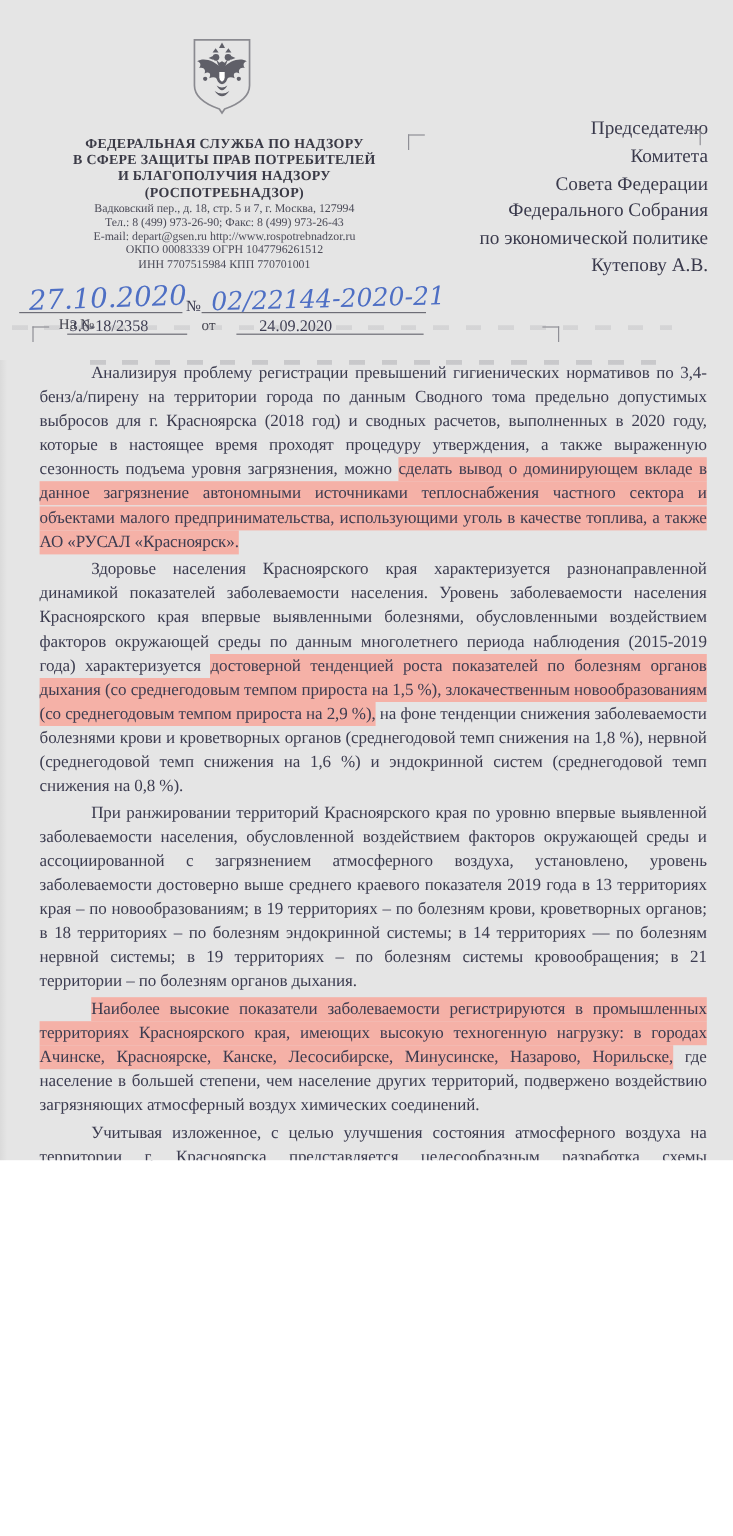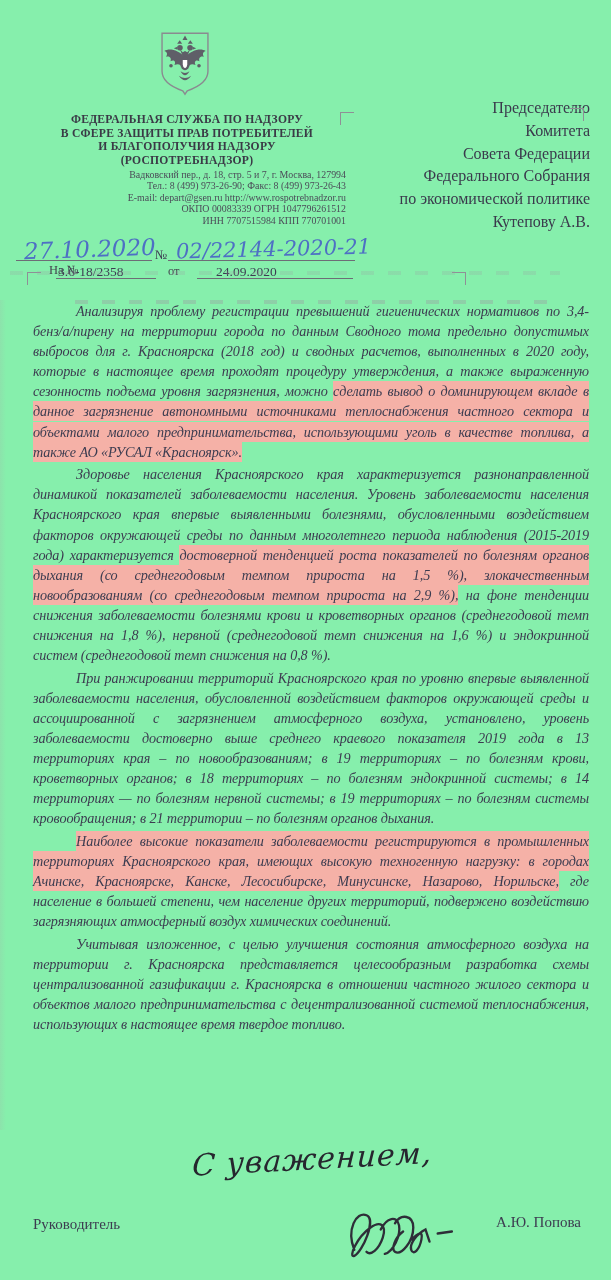--- a/index.html
+++ b/index.html
@@ -1,27 +1,27 @@
 <!DOCTYPE html>
 <html lang="ru"><head>
 <meta charset="utf-8">
 <style>
   html,body{margin:0;padding:0;background:#ffffff;}
   .page{
-    position:relative;width:611px;height:1280px;background:#86efac;
+    position:relative;width:611px;height:967px;background:#e5e5e5;
     font-family:"Liberation Serif",serif;color:#3d3d52;overflow:hidden;
   }
   
   .emblem{position:absolute;left:157px;top:30px;width:56px;height:68px;}
   .org-name{
     position:absolute;left:28px;top:113px;width:318px;text-align:center;
     font-weight:bold;font-size:11.6px;line-height:13.6px;letter-spacing:.25px;color:#3a3a46;
   }
   .contact{
-    position:absolute;left:28px;top:169px;width:318px;text-align:right;
+    position:absolute;left:28px;top:169px;width:318px;text-align:center;
     font-size:9.9px;line-height:11.4px;color:#4b4b58;
   }
   .recipient{
     position:absolute;left:375px;top:97px;width:215px;
     font-size:16px;line-height:22.8px;color:#3a3a4c;text-align:right;
   }
   
   .crop{position:absolute;width:13px;height:12px;border:0 solid #8f8f96;}
   .crop.tl{border-top-width:1.5px;border-left-width:1.5px;}
   .crop.tr{border-top-width:1.5px;border-right-width:1.5px;}
@@ -40,21 +40,21 @@
   .artifact{position:absolute;height:4px;opacity:.38;
     background:repeating-linear-gradient(90deg,#9a9aa0 0 13px,transparent 13px 27px);}
   .edge-shade{position:absolute;left:0;top:300px;width:6px;height:830px;opacity:.18;
     background:linear-gradient(90deg,#aaa,transparent);}
   
   .letter-body{
     position:absolute;left:33px;top:301px;width:556px;
     font-size:14.2px;line-height:20.1px;color:#3c3c50;
     text-align:justify;letter-spacing:-0.1px;
   }
-  .letter-body p{margin:0 0 2.5px 0;text-indent:43px;font-style:italic;}
+  .letter-body p{margin:0 0 2.5px 0;text-indent:43px;}
   .hl{background:#f5b1a7;padding:2px 0;box-decoration-break:clone;-webkit-box-decoration-break:clone;}
   
   .closing{
     position:absolute;left:192px;top:1140px;width:290px;
     font-family:"DejaVu Serif",serif;font-style:italic;font-size:30px;
     color:#26262e;transform:rotate(-3deg) skewX(-6deg);letter-spacing:1px;white-space:nowrap;
   }
   .position{position:absolute;left:33px;top:1216px;font-size:15px;color:#3c3c50;}
   .signer{position:absolute;right:30px;top:1214px;font-size:15px;color:#3c3c50;}
   .autograph{position:absolute;left:336px;top:1198px;width:122px;height:68px;}

